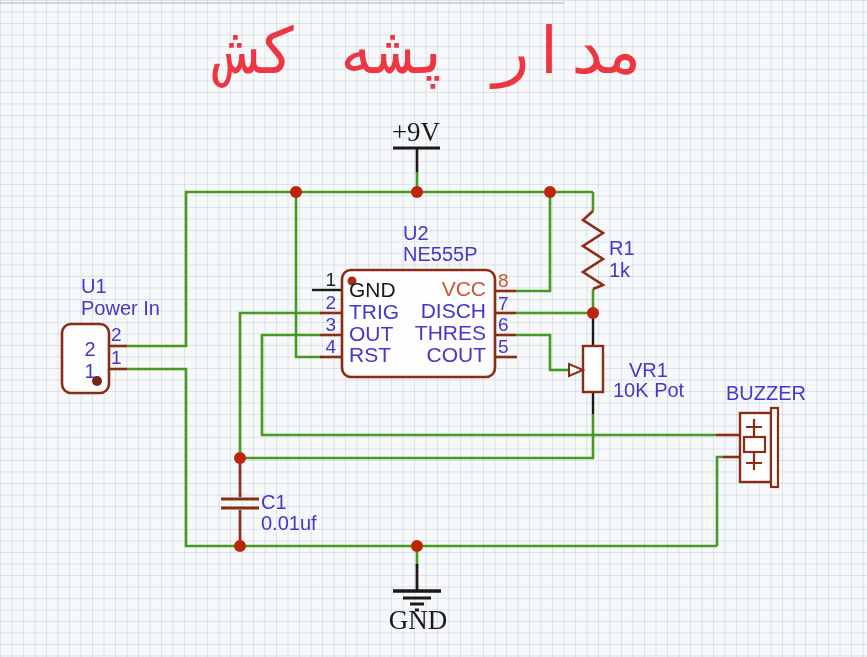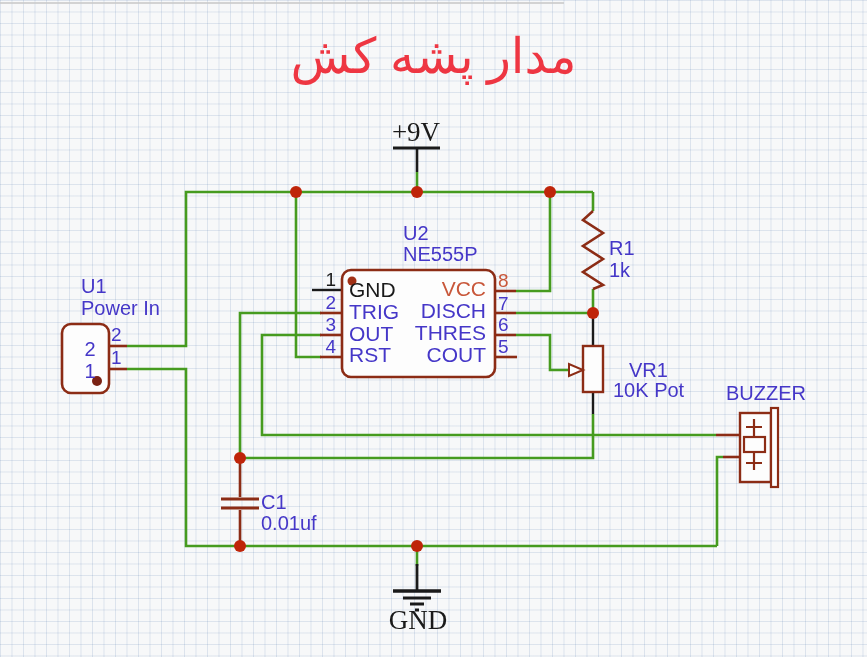--- a/index.html
+++ b/index.html
@@ -9,22 +9,22 @@
     background-color:#f7f8f9;
     background-image:
       linear-gradient(to right, rgba(96,132,180,0.18) 1px, transparent 1px),
       linear-gradient(to bottom, rgba(96,132,180,0.18) 1px, transparent 1px);
     background-size:11.5px 11.5px;
     font-family:"Liberation Sans", sans-serif;
   }
   #title{
     position:absolute;top:6px;left:0;width:867px;height:100px;
     text-align:center;direction:rtl;
-    font-family:Liberation Sans, sans-serif;
-    font-size:49px;line-height:100px;font-weight:400;
+    font-family:Liberation Mono, monospace;
+    font-size:64px;line-height:100px;font-weight:400;
     color:#ee3642;
   }
   #top-artifact{position:absolute;top:2px;left:0;width:564px;height:2px;background:#c9c9c9;opacity:.8;}
   svg{position:absolute;top:0;left:0;}
   text{font-family:"Liberation Sans", sans-serif;}
   .serif{font-family:"Liberation Serif", serif;}
 </style>
 </head>
 <body>
 

